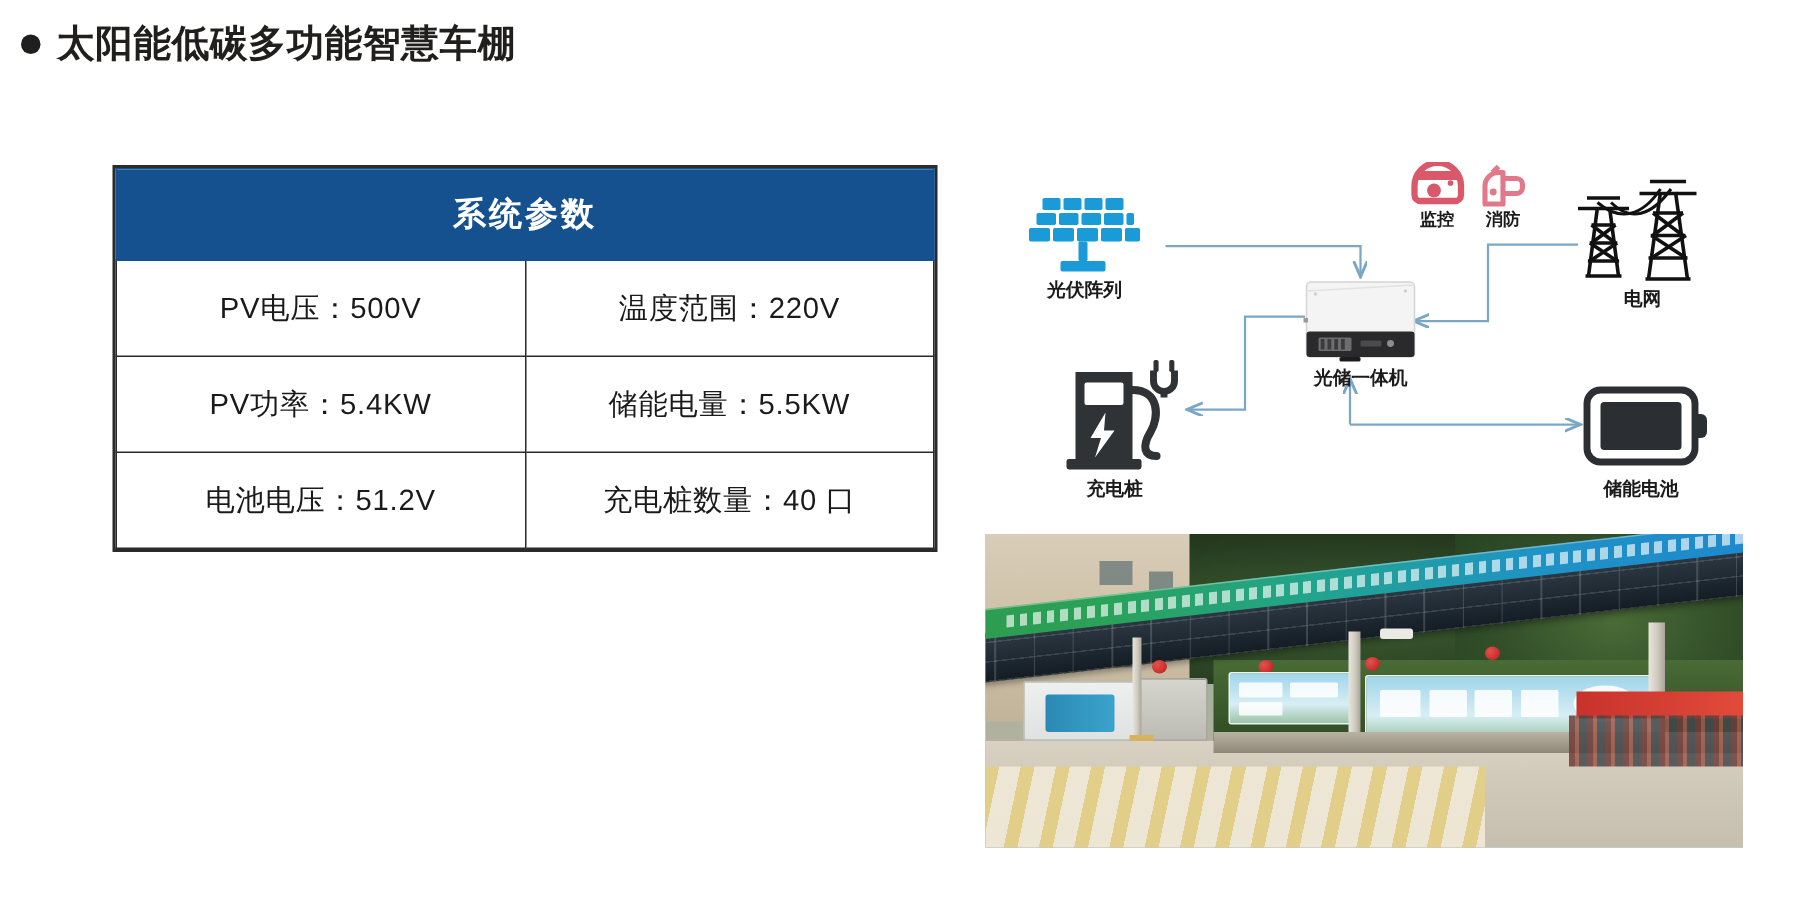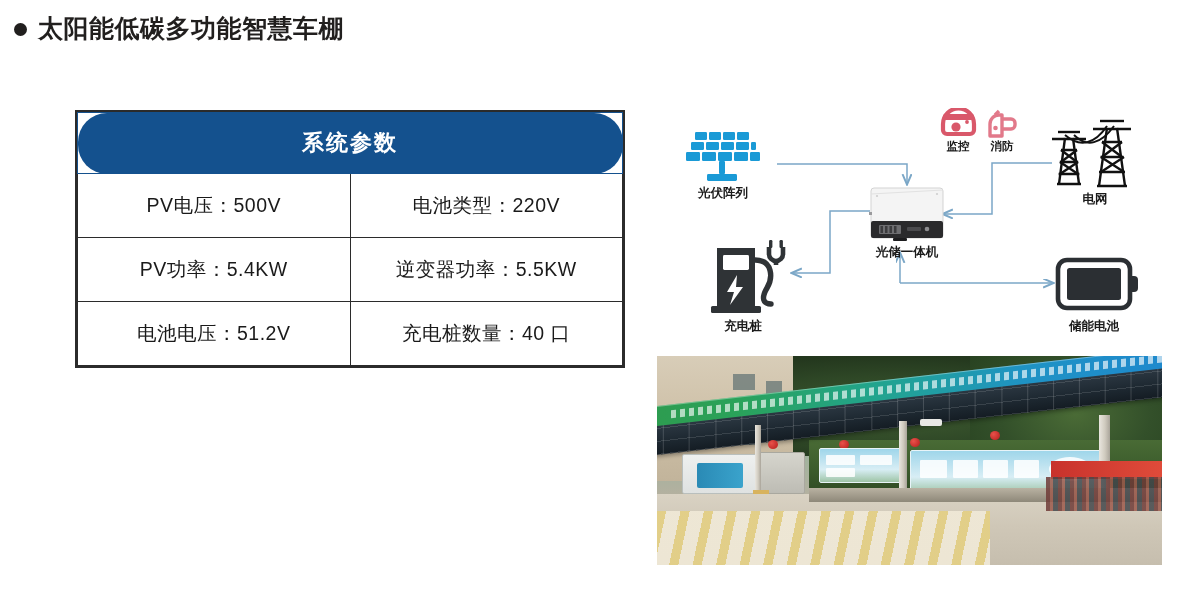--- a/index.html
+++ b/index.html
@@ -48,21 +48,20 @@
     white-space:nowrap;
   }
   #spec-table th{
     background:#14518e;
     color:#ffffff;
     font-size:22px;
     font-weight:700;
     height:60px;
     letter-spacing:2px;
     border-color:#14518e;
-    border-radius:29px;
   }
   #spec-table td.full{width:100%;}
 
   
   #diagram{
     position:absolute;left:655px;top:108px;
     width:510px;height:238px;
   }
   #diagram svg{display:block;}
 
@@ -153,25 +152,25 @@
 <div id="spec-table">
   <table>
     <thead>
       <tr>
         <th colspan="2">系统参数</th>
       </tr>
     </thead>
     <tbody>
       <tr>
         <td>PV电压：500V</td>
-        <td>电池类型：220V</td>
+        <td>温度范围：220V</td>
       </tr>
       <tr>
         <td>PV功率：5.4KW</td>
-        <td>逆变器功率：5.5KW</td>
+        <td>储能电量：5.5KW</td>
       </tr>
       <tr>
         <td>电池电压：51.2V</td>
         <td>充电桩数量：40 口</td>
       </tr>
     </tbody>
   </table>
 </div>
 
 <div id="diagram">

